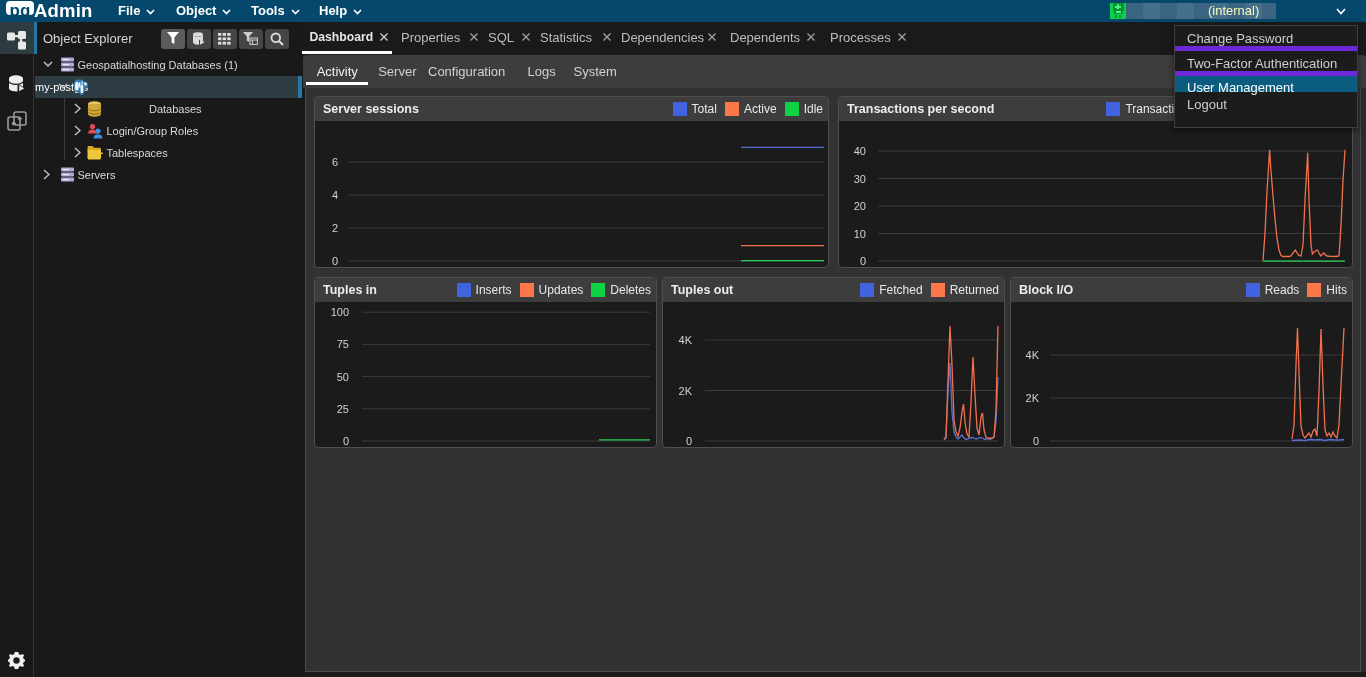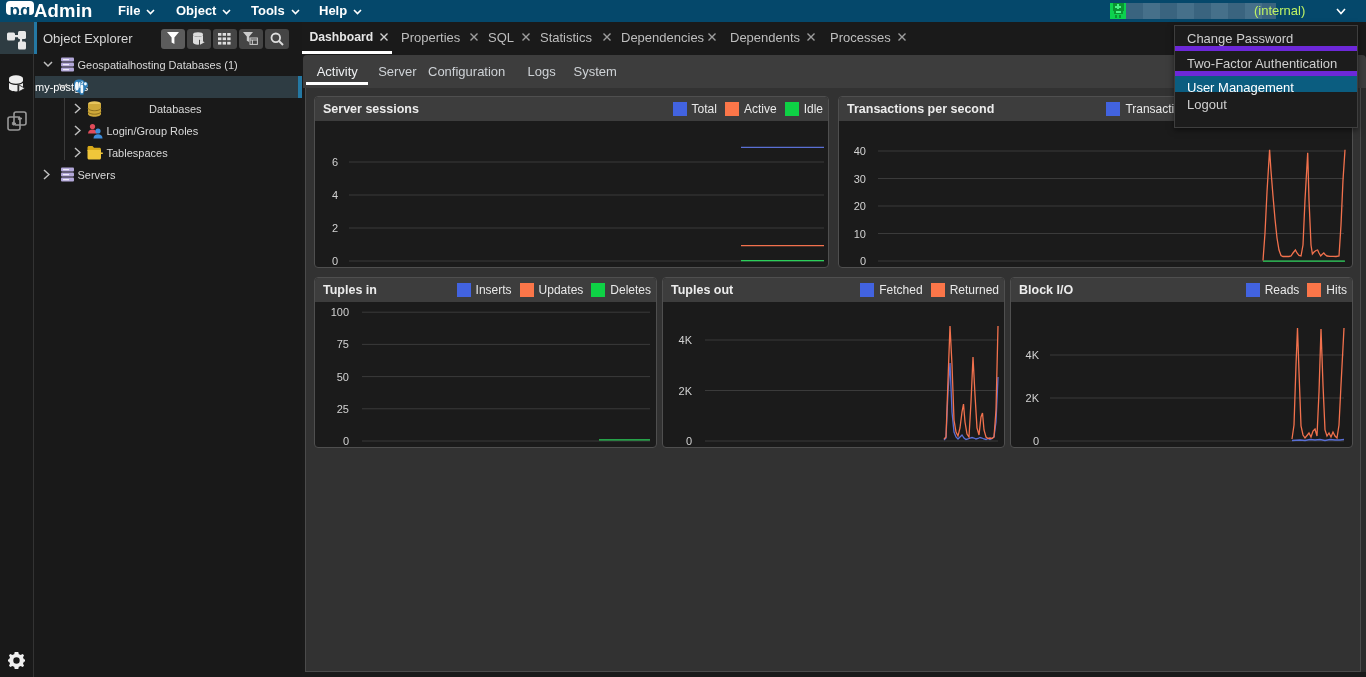--- a/index.html
+++ b/index.html
@@ -51,21 +51,21 @@
     <rect x="0" y="0" width="16" height="16" fill="#0cd14e"></rect>
     <rect x="3" y="0" width="11" height="8" fill="#0a9431"></rect>
     <rect x="7" y="1" width="2" height="5" fill="#49f286"></rect>
     <rect x="5" y="3" width="6" height="2" fill="#49f286"></rect>
     <rect x="4" y="8" width="9" height="3" fill="#0a9431"></rect>
     <rect x="6" y="8" width="5" height="2" fill="#49f286"></rect>
     <rect x="5" y="12" width="2" height="3" fill="#0a9431"></rect>
     <rect x="9" y="12" width="2" height="3" fill="#0a9431"></rect>
   </svg>
   <div class="a" style="left:1126px;top:3px;width:150px;height:16px;background:repeating-linear-gradient(90deg,#3a647f 0,#3a647f 17px,#46708a 17px,#46708a 34px);"></div>
-  <div class="a" style="left:1254px;top:0;height:22px;line-height:22px;color:#bef264;font-size:13px;">(internal)</div>
+  <div class="a" style="left:1208px;top:0;height:22px;line-height:22px;color:#fef9c3;font-size:13px;">(internal)</div>
   <svg class="a" style="left:1336px;top:8px;" width="10" height="7" viewBox="0 0 10 7">
       <path d="M1 1 L5 5.5 L9 1" fill="none" stroke="#fff" stroke-width="1.6"></path>
     </svg>
 </div>
 <div id="rail">
   <div class="a" style="left:0;top:0;width:34px;height:32px;background:#2e3c42;"></div>
   <svg class="a" style="left:7px;top:9px;" width="20" height="19" viewBox="0 0 20 19">
     <rect x="0" y="1.5" width="8" height="8" rx="1.5" fill="#e8e8e8"></rect>
     <rect x="11" y="0" width="8" height="8" rx="1.5" fill="#e8e8e8"></rect>
     <rect x="11" y="10.5" width="8" height="8" rx="1.5" fill="#e8e8e8"></rect>

